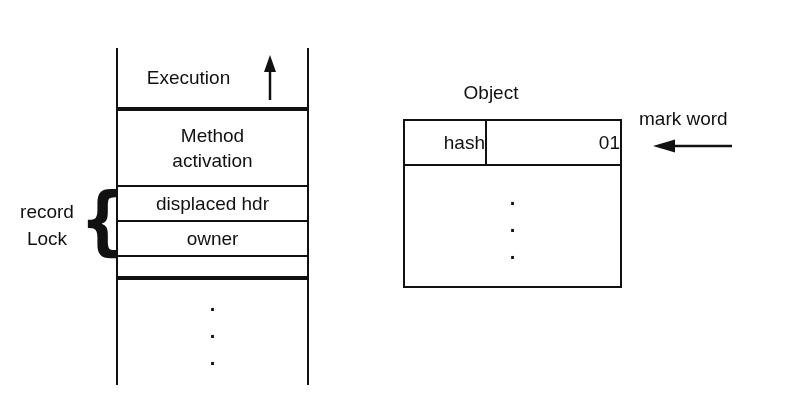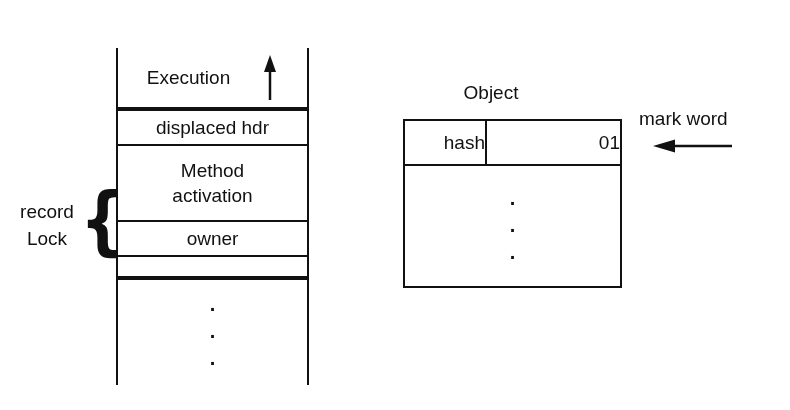--- a/index.html
+++ b/index.html
@@ -96,27 +96,27 @@
     <div class="sec sec-exec">
       <div class="title">
         <div>Execution</div>
       </div>
       <svg class="up-arrow" width="16" height="46" viewBox="0 0 16 46">
         <line x1="8" y1="45" x2="8" y2="14" stroke="#111" stroke-width="2.5"></line>
         <polygon points="8,0 2,17 14,17" fill="#111"></polygon>
       </svg>
     </div>
 
-    <div class="sec sec-displaced">
-      <span>displaced hdr</span>
-    </div>
-
     <div class="sec sec-method">
       <div>Method</div>
       <div>activation</div>
+    </div>
+
+    <div class="sec sec-displaced">
+      <span>displaced hdr</span>
     </div>
 
     <div class="sec sec-owner">
       <span>owner</span>
     </div>
 
     <div class="sec sec-empty"></div>
 
     <div class="sec sec-dots">
       <span class="dot">.</span>

